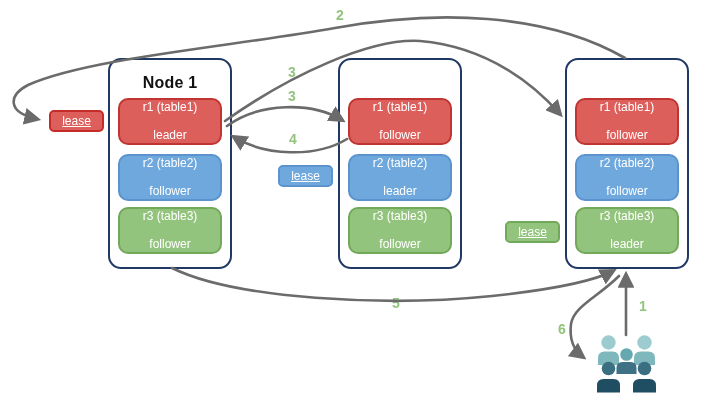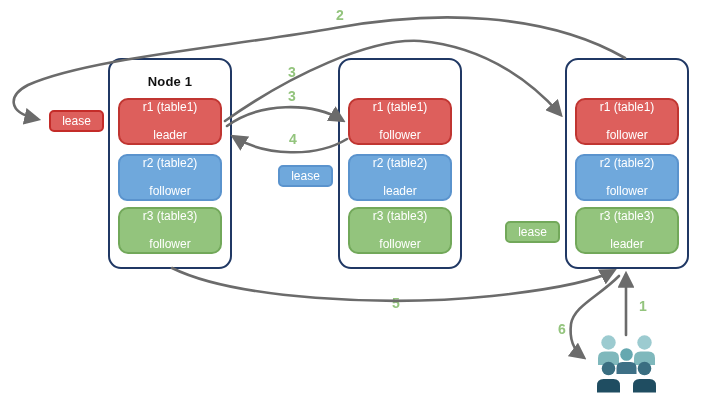--- a/index.html
+++ b/index.html
@@ -6,39 +6,39 @@
   #stage {
     position:relative; width:704px; height:405px; overflow:hidden;
     background:#ffffff; font-family:"Liberation Sans", sans-serif;
   }
   .node {
     position:absolute; top:58px; width:124px; height:211px;
     background:#ffffff; border:2px solid var(--node-border); border-radius:13px;
     box-sizing:border-box;
   }
   .node-title {
-    margin-top:14px; text-align:center; font-size:13px; font-weight:bold;
+    margin-top:14px; text-align:center; font-size:16px; font-weight:bold;
     color:#111111; letter-spacing:0.2px;
   }
   .replica {
     position:absolute; left:8px; width:104px; height:47px; border-radius:10px;
     border:2px solid; box-sizing:border-box; color:#ffffff; font-size:12px;
     display:flex; flex-direction:column; align-items:center; justify-content:space-between;
     line-height:1.28; text-align:center;
   }
   .replica.pos0 { top:38px; }
-  .replica.pos1 { top:94px;border-radius:9px; }
+  .replica.pos1 { top:94px; }
   .replica.pos2 { top:147px; }
   .replica[data-color="red"]   { background:var(--red-fill);   border-color:var(--red-border); }
   .replica[data-color="blue"]  { background:var(--blue-fill);  border-color:var(--blue-border); }
   .replica[data-color="green"] { background:var(--green-fill); border-color:var(--green-border); }
   .lease {
     position:absolute; width:55px; height:22px; border-radius:5px; border:2px solid;
     box-sizing:border-box; color:#ffffff; font-size:12px;
-    display:flex; align-items:center; justify-content:center;
+    display:flex; align-items:center; justify-content:center;text-decoration:underline;
   }
   .lease[data-color="red"]   { background:var(--red-fill);   border-color:var(--red-lease-border); }
   .lease[data-color="blue"]  { background:var(--blue-fill);  border-color:var(--blue-border); }
   .lease[data-color="green"] { background:var(--green-fill); border-color:var(--green-border); }
   .step {
     position:absolute; transform:translate(-50%,-50%);
     color:var(--step-label); font-size:14px; font-weight:bold;
   }
   #arrows, #clients-icon { position:absolute; pointer-events:none; }
   #arrows { left:0; top:0; }

